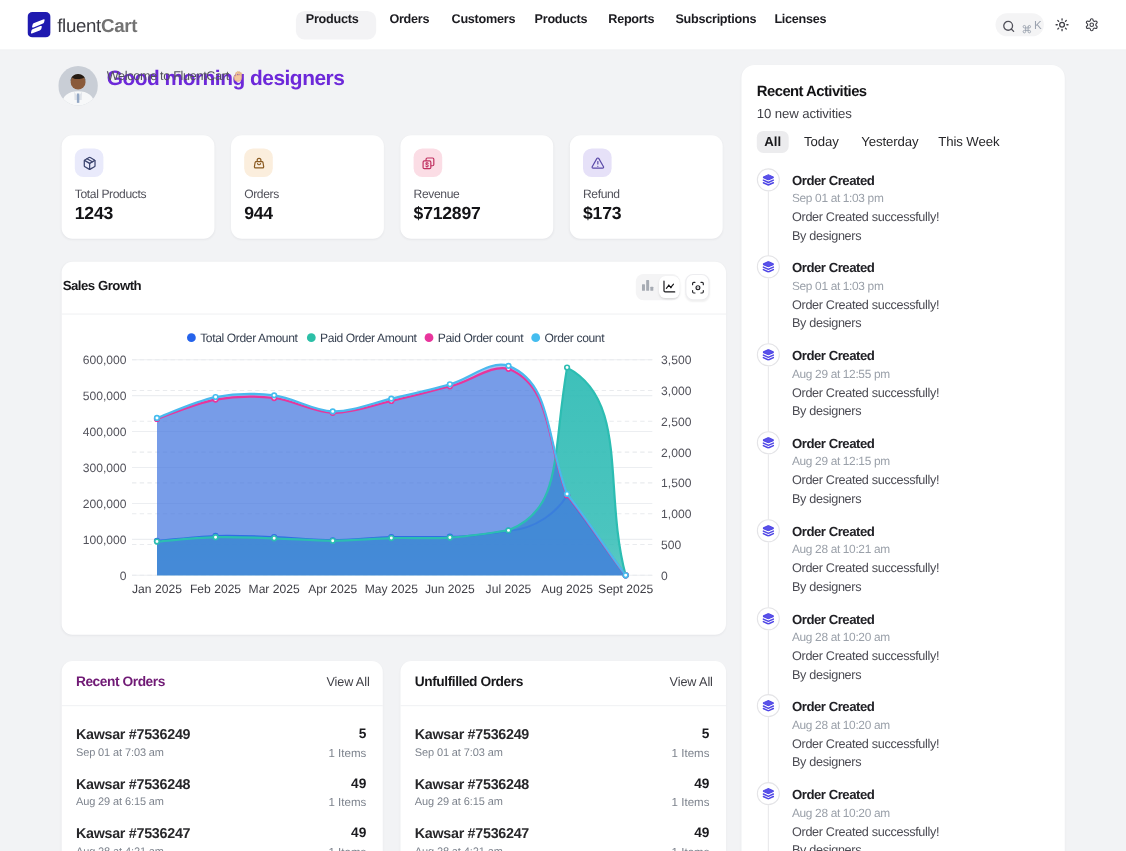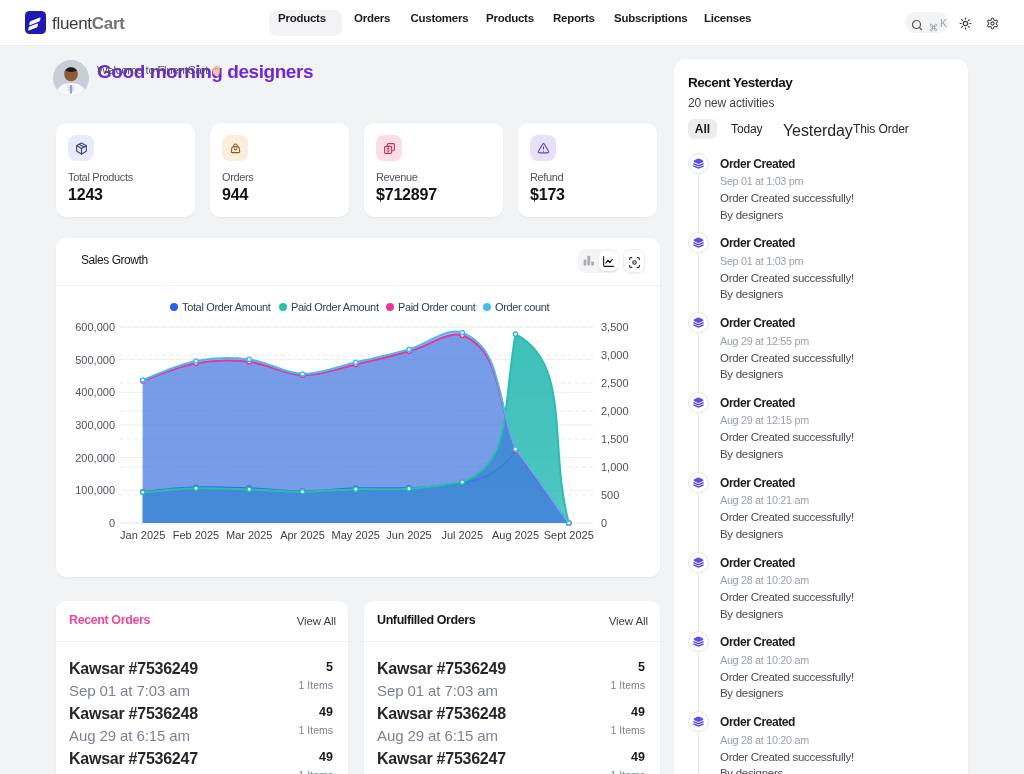--- a/index.html
+++ b/index.html
@@ -3,22 +3,22 @@
 *{margin:0;padding:0;box-sizing:border-box}
 html,body{width:1024px;height:774px;overflow:hidden}
 body{font-family:"Liberation Sans",sans-serif;background:#f2f3f5;position:relative}
 .abs{position:absolute}
 .card{position:absolute;background:#fff;border-radius:10px;box-shadow:0 1px 2px rgba(16,24,40,.05)}
 header{position:absolute;left:0;top:0;width:1024px;height:46px;background:#fff;border-bottom:1px solid #ecedef}
 .nav{position:absolute;font-size:11.5px;font-weight:700;color:#1c1c21;letter-spacing:-.25px;top:12px;white-space:nowrap}
 .statlabel{position:absolute;left:12px;top:48px;font-size:11px;color:#52525b;letter-spacing:-.35px}
 .statval{position:absolute;left:12px;top:62.5px;font-size:16px;font-weight:700;color:#131316;letter-spacing:-.2px}
 .iconbox{position:absolute;left:12px;top:12px;width:26px;height:26px;border-radius:8px;display:flex;align-items:center;justify-content:center}
-.ordrow-name{font-size:16px;font-weight:700;color:#27272a;letter-spacing:-.25px}
-.ordrow-time{font-size:15px;color:#7d838d;letter-spacing:-.1px;margin-top:4px}
+.ordrow-name{font-size:13px;font-weight:700;color:#27272a;letter-spacing:-.25px}
+.ordrow-time{font-size:10px;color:#7d838d;letter-spacing:-.1px;margin-top:4px}
 .qty{font-size:12.5px;font-weight:700;color:#1b1b1f;text-align:right}
 .items{font-size:10.5px;color:#7d838d;text-align:right;margin-top:5px}
 .act-title{font-size:12px;font-weight:700;color:#212126;letter-spacing:-.45px}
 .act-time{font-size:10.8px;color:#9aa0a9;margin-top:4.5px;letter-spacing:-.3px}
 .act-desc{font-size:11.5px;color:#4b4b53;margin-top:5px;letter-spacing:-.3px}
 .act-by{font-size:11.5px;color:#4b4b53;margin-top:4.5px;letter-spacing:-.3px}
 </style></head><body>
 <header></header>
 <svg class="abs" style="left:25px;top:11px" width="21" height="23" viewBox="0 0 21 23">
 <rect x="0" y="0" width="21" height="23" rx="4.5" fill="#1f1ab0"></rect>
@@ -118,21 +118,21 @@
       <svg width="13" height="13" viewBox="0 0 24 24" fill="none" stroke="#5b4aa8" stroke-width="2" stroke-linecap="round" stroke-linejoin="round">
         <path d="m21.73 18-8-14a2 2 0 0 0-3.48 0l-8 14A2 2 0 0 0 4 20h16a2 2 0 0 0 1.73-2Z"></path>
         <path d="M12 9v4"></path>
         <path d="M12 17h.01"></path>
       </svg>
     </div>
     <div class="statlabel">Refund</div>
     <div class="statval">$173</div>
   </div>
 <div class="card" style="left:56px;top:238px;width:604px;height:339px">
-    <div class="abs" style="left:25px;top:14.5px;font-size:12px;font-weight:400;color:#18181b;letter-spacing:-.45px">Sales Growth</div>
+    <div class="abs" style="left:1px;top:14.5px;font-size:12px;font-weight:700;color:#18181b;letter-spacing:-.45px">Sales Growth</div>
     <div class="abs" style="left:522px;top:11px;width:40px;height:24px;background:#f4f4f5;border-radius:7px"></div>
     <div class="abs" style="left:526px;top:15px"><svg width="13" height="13" viewBox="0 0 24 24" fill="none" stroke="#a6abb3" stroke-width="2" stroke-linecap="round" stroke-linejoin="round">
         <rect x="3" y="10" width="5" height="11" rx="1" fill="#a6abb3" stroke="none"></rect>
         <rect x="10" y="3" width="5" height="18" rx="1" fill="#a6abb3" stroke="none"></rect>
         <rect x="17" y="14" width="5" height="7" rx="1" fill="#a6abb3" stroke="none"></rect>
       </svg></div>
     <div class="abs" style="left:542.5px;top:13px;width:19px;height:20px;background:#fff;border-radius:6px;box-shadow:0 1px 2px rgba(0,0,0,.12)"></div>
     <div class="abs" style="left:545.5px;top:16px"><svg width="13" height="13" viewBox="0 0 24 24" fill="none" stroke="#18181b" stroke-width="2" stroke-linecap="round" stroke-linejoin="round">
         <path d="M3 3v16a2 2 0 0 0 2 2h16"></path>
         <path d="m7 15 4-5 3.5 3.5L19 8"></path>
@@ -245,21 +245,21 @@
       <circle cx="192.22" cy="74.42" r="2.1" fill="#fff" stroke="#45bdef" stroke-width="1.5"></circle>
       <circle cx="245.48" cy="88.98" r="2.1" fill="#fff" stroke="#45bdef" stroke-width="1.5"></circle>
       <circle cx="298.74" cy="77.39" r="2.1" fill="#fff" stroke="#45bdef" stroke-width="1.5"></circle>
       <circle cx="352" cy="64.4" r="2.1" fill="#fff" stroke="#45bdef" stroke-width="1.5"></circle>
       <circle cx="405.26" cy="47.6" r="2.1" fill="#fff" stroke="#45bdef" stroke-width="1.5"></circle>
       <circle cx="458.52" cy="164.08" r="2.1" fill="#fff" stroke="#45bdef" stroke-width="1.5"></circle>
       <circle cx="511.78" cy="238" r="2.1" fill="#fff" stroke="#45bdef" stroke-width="1.5"></circle>
     </svg>
   </div>
 <div class="card" style="left:56px;top:601px;width:292px;height:220px">
-    <div class="abs" style="left:13px;top:12px;font-size:12.5px;font-weight:700;color:#ec4899;letter-spacing:-.4px">Recent Orders</div>
+    <div class="abs" style="left:13px;top:12px;font-size:12.5px;font-weight:700;color:#701a75;letter-spacing:-.4px">Recent Orders</div>
     <div class="abs" style="right:12px;top:14px;font-size:11.5px;color:#3f3f46;letter-spacing:-.1px">View All</div>
     <div class="abs" style="left:0;top:40px;width:292px;height:1px;background:#f1f2f4"></div>
     <div class="abs" style="left:13px;top:59px">
       <div class="ordrow-name">Kawsar #7536249</div>
       <div class="ordrow-time">Sep 01 at 7:03 am</div>
     </div>
     <div class="abs" style="right:15px;top:59px">
       <div class="qty">5</div>
       <div class="items">1 Items</div>
     </div>
@@ -303,26 +303,26 @@
     <div class="abs" style="left:13px;top:148.6px">
       <div class="ordrow-name">Kawsar #7536247</div>
       <div class="ordrow-time">Aug 28 at 4:21 am</div>
     </div>
     <div class="abs" style="right:15px;top:148.6px">
       <div class="qty">49</div>
       <div class="items">1 Items</div>
     </div>
   </div>
 <div class="card" style="left:674px;top:59px;width:294px;height:740px;border-radius:12px">
-    <div class="abs" style="left:14px;top:16px;font-size:13.5px;font-weight:700;color:#131316;letter-spacing:-.5px">Recent Yesterday</div>
-    <div class="abs" style="left:14px;top:37px;font-size:12px;color:#3f3f46;letter-spacing:-.1px">20 new activities</div>
+    <div class="abs" style="left:14px;top:16px;font-size:13.5px;font-weight:700;color:#131316;letter-spacing:-.5px">Recent Activities</div>
+    <div class="abs" style="left:14px;top:37px;font-size:12px;color:#3f3f46;letter-spacing:-.1px">10 new activities</div>
     <div class="abs" style="left:14px;top:60px;width:29px;height:20px;background:#ececee;border-radius:6px;text-align:center;font-size:12px;font-weight:700;color:#18181b;line-height:20px">All</div>
     <div class="abs" style="left:57px;top:63px;font-size:12px;color:#27272a;letter-spacing:-.1px">Today</div>
-    <div class="abs" style="left:109px;top:63px;font-size:16px;color:#27272a;letter-spacing:-.1px">Yesterday</div>
-    <div class="abs" style="left:179px;top:63px;font-size:12px;color:#27272a;letter-spacing:-.1px">This Order</div>
+    <div class="abs" style="left:109px;top:63px;font-size:12px;color:#27272a;letter-spacing:-.1px">Yesterday</div>
+    <div class="abs" style="left:179px;top:63px;font-size:12px;color:#27272a;letter-spacing:-.1px">This Week</div>
     <div class="abs" style="left:23.5px;top:114.5px;width:1px;height:59px;background:#e8e8ea"></div>
     <div class="abs" style="left:13.5px;top:93.5px;width:21px;height:21px;border-radius:50%;background:#fff;border:1px solid #e4e4e7;display:flex;align-items:center;justify-content:center">
       <svg width="11" height="11" viewBox="0 0 24 24" fill="none" stroke="#4f46e5" stroke-width="2" stroke-linecap="round" stroke-linejoin="round">
         <path d="m12.83 2.18a2 2 0 0 0-1.66 0L2.6 6.08a1 1 0 0 0 0 1.83l8.58 3.91a2 2 0 0 0 1.66 0l8.58-3.9a1 1 0 0 0 0-1.83Z" fill="#5a52ea"></path>
         <path d="m22 17.65-9.17 4.16a2 2 0 0 1-1.66 0L2 17.65" stroke-width="3"></path>
         <path d="m22 12.65-9.17 4.16a2 2 0 0 1-1.66 0L2 12.65" stroke-width="3"></path>
       </svg>
     </div>
     <div class="abs" style="left:46px;top:97.5px">
       <div class="act-title">Order Created</div>

